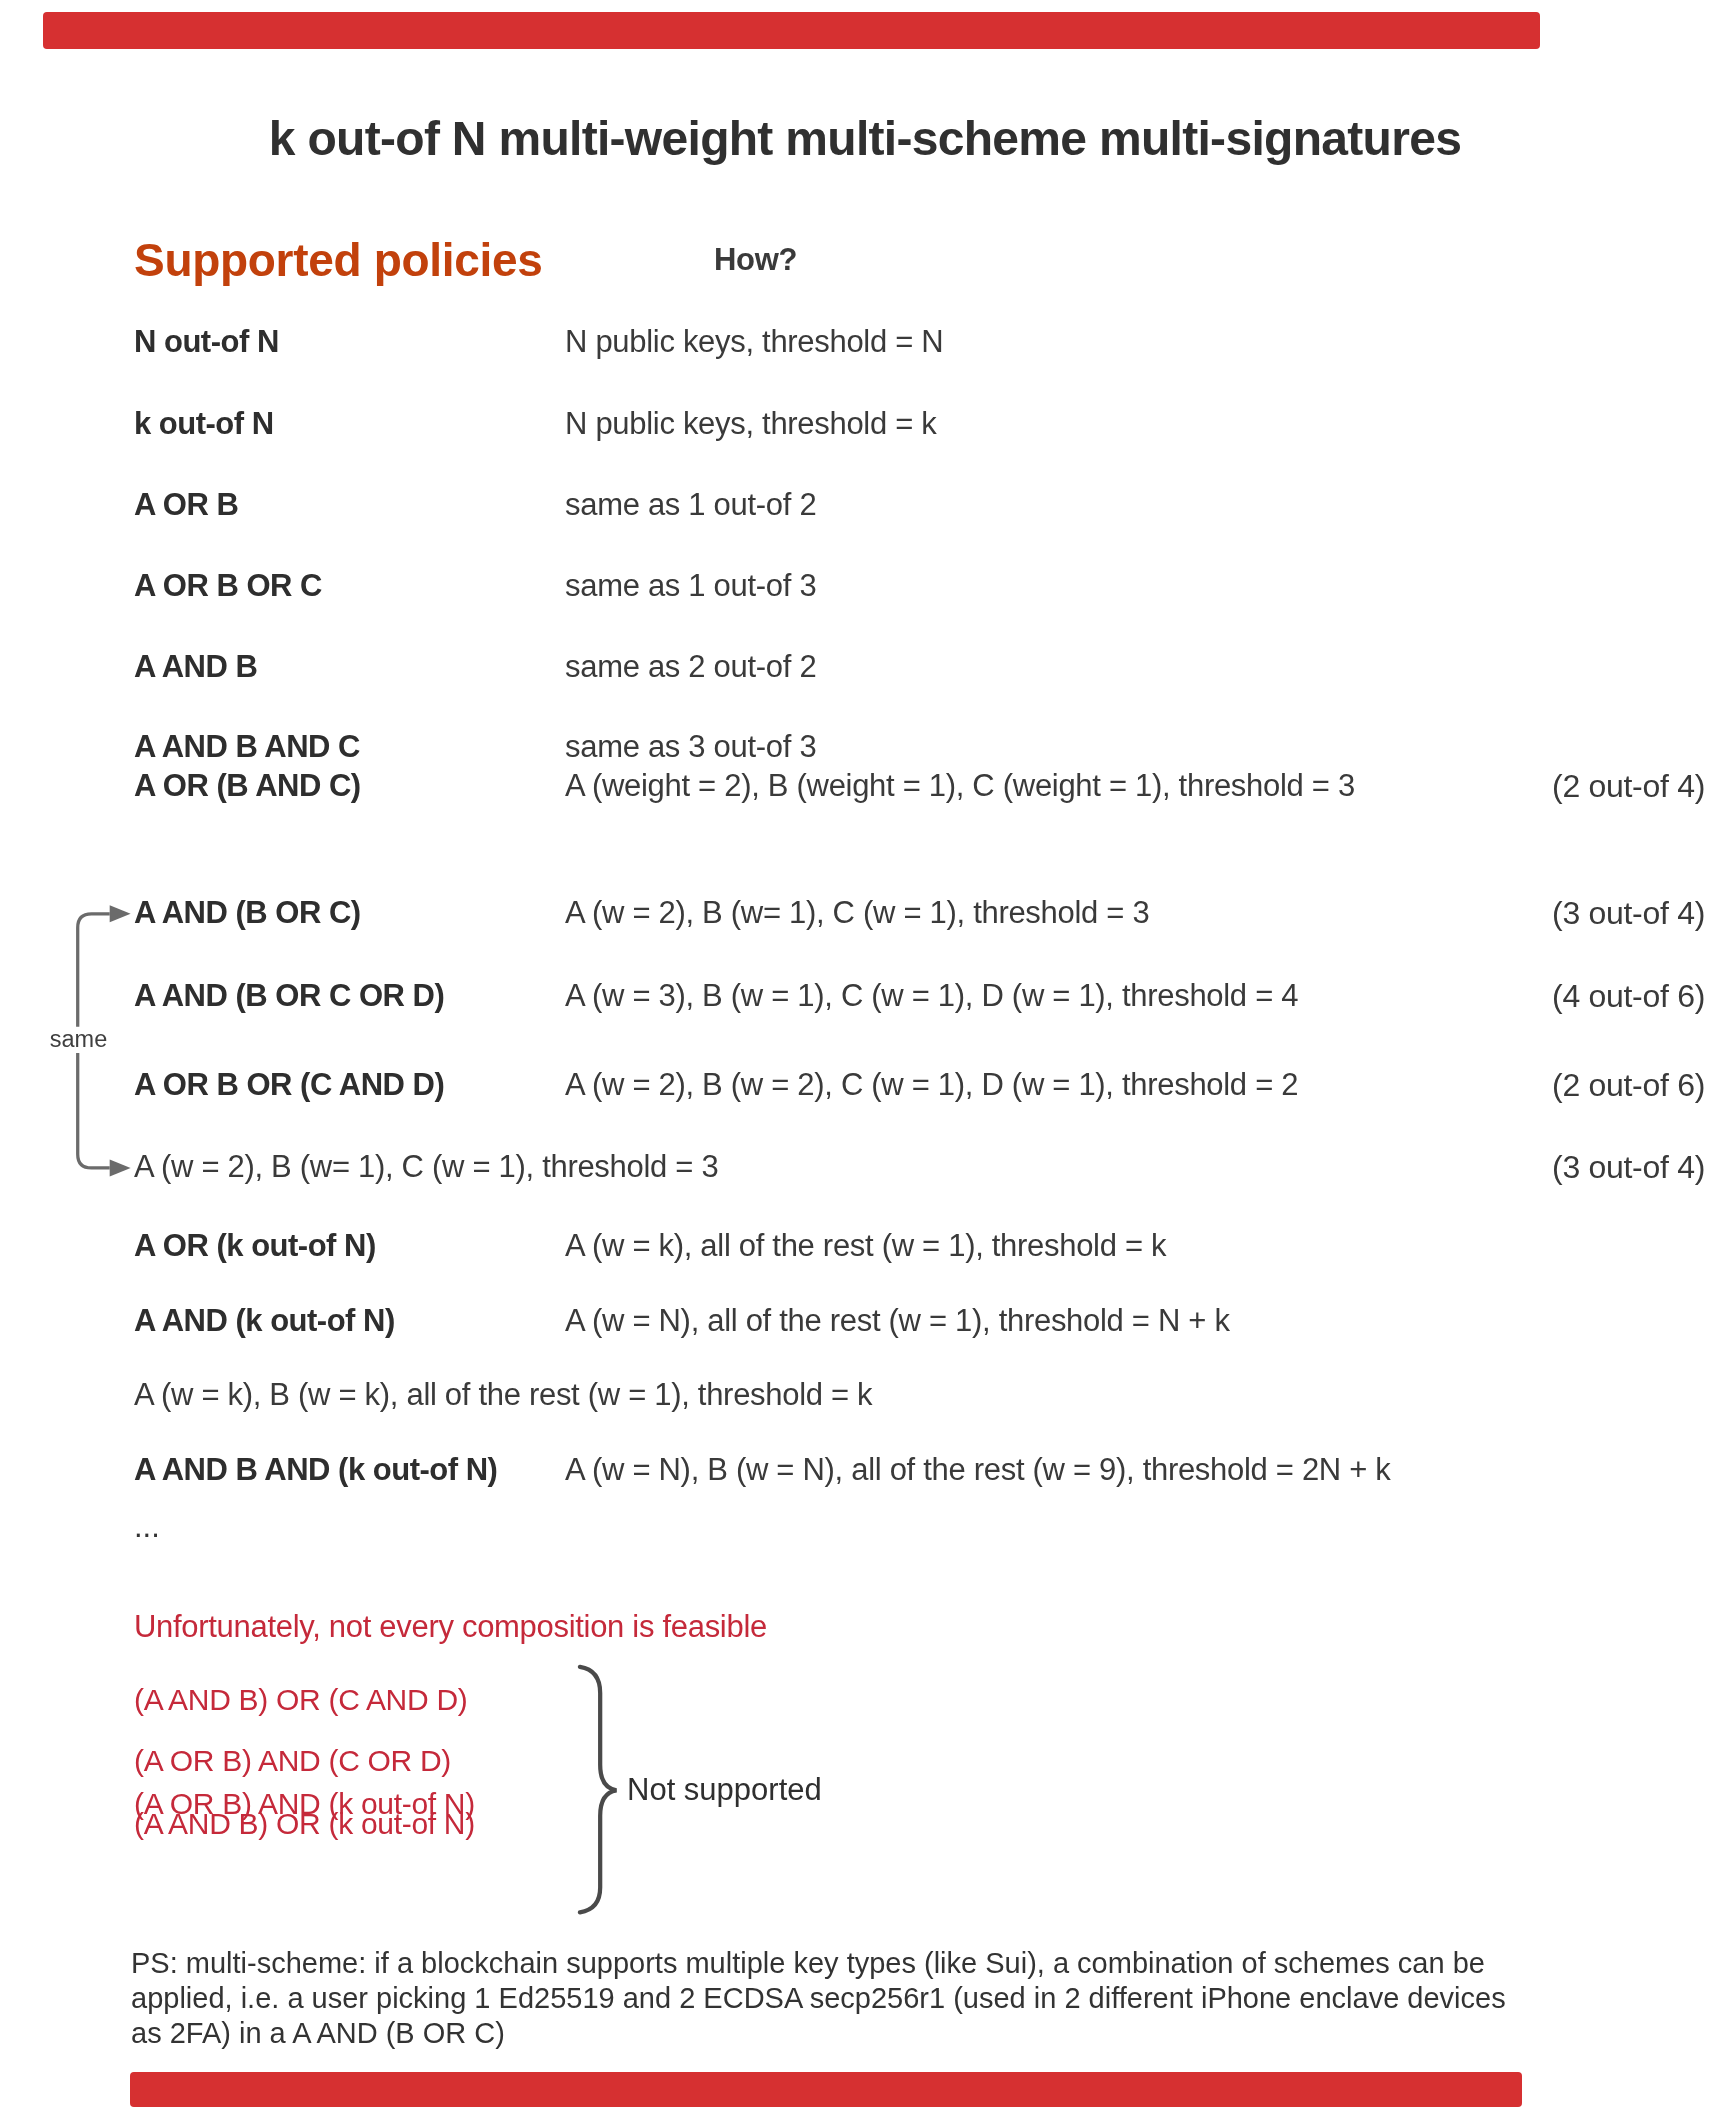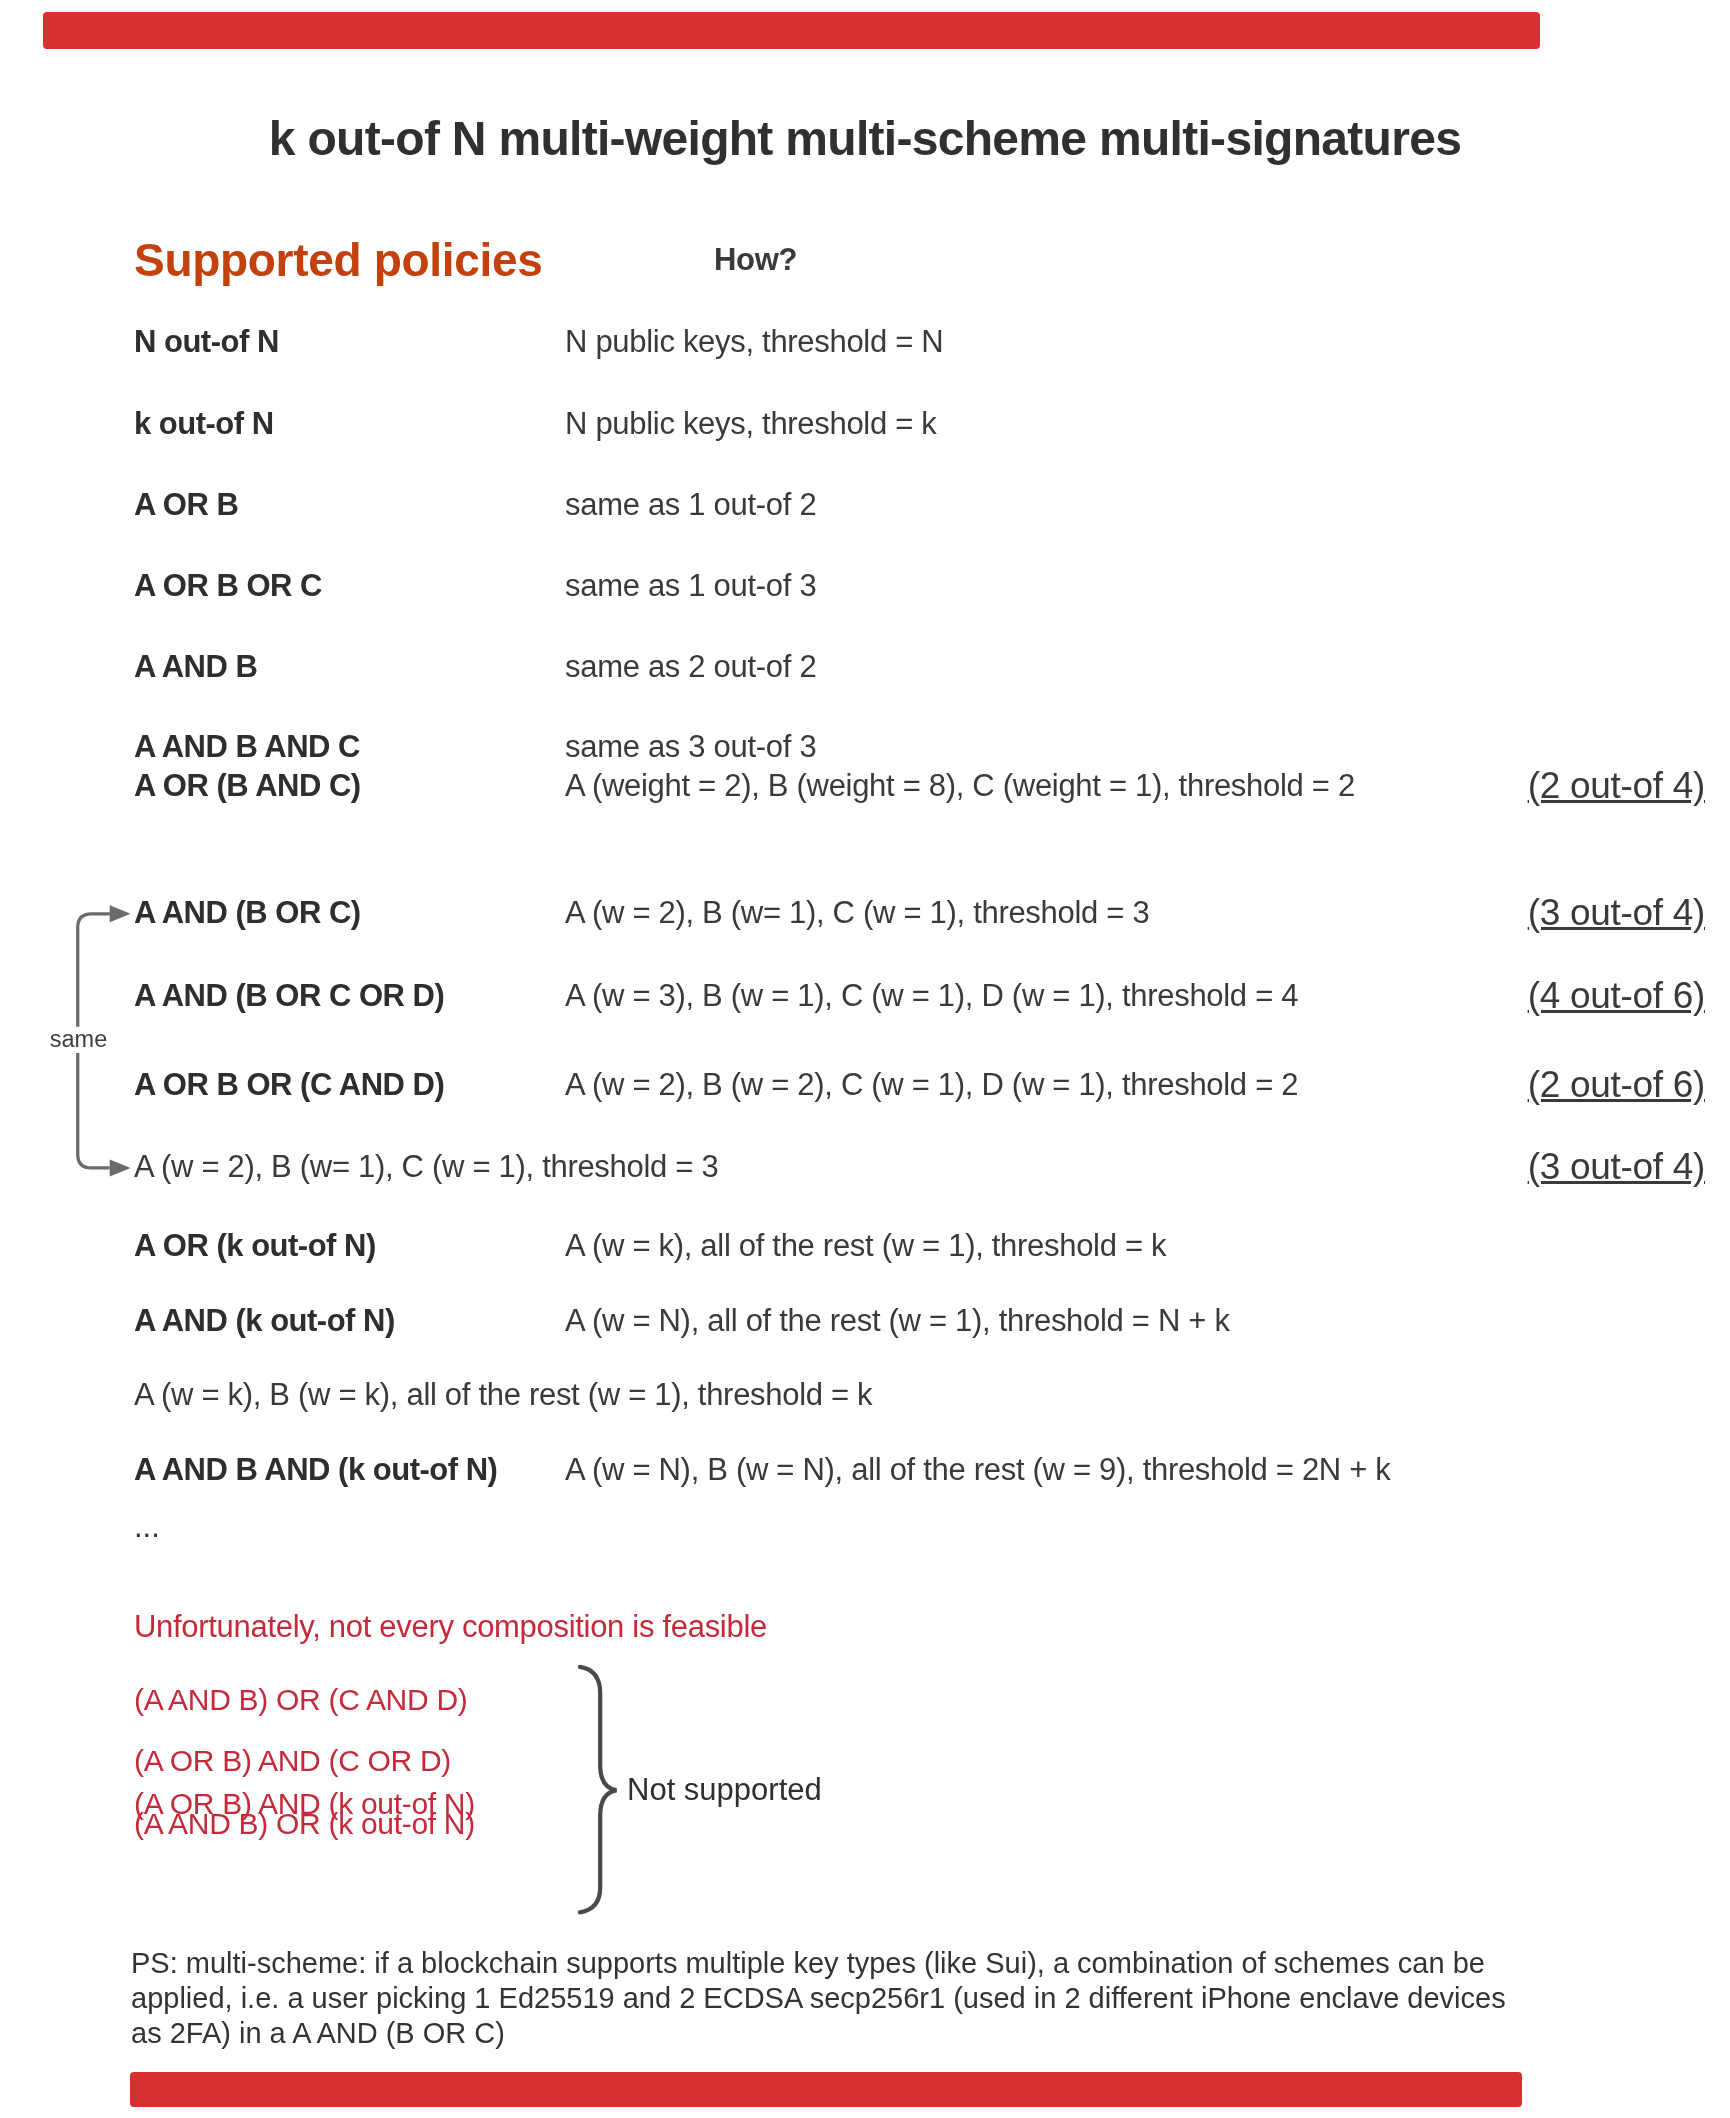--- a/index.html
+++ b/index.html
@@ -30,21 +30,21 @@
   .row{
     position:absolute;left:134px;width:1571px;
     display:flex;align-items:center;
     line-height:40px;white-space:nowrap;
   }
   .policy{
     flex:0 0 431px;font-weight:bold;font-size:31px;
     color:#2e2e2e;letter-spacing:-0.5px;
   }
   .how{flex:0 0 auto;font-size:31px;color:#3a3a3a;letter-spacing:-0.3px;}
-  .note{margin-left:auto;font-size:37px;color:#3a3a3a;letter-spacing:-0.3px;text-decoration:underline;}
+  .note{margin-left:auto;font-size:32px;color:#3a3a3a;letter-spacing:-0.3px;}
   .ellipsis{
     position:absolute;left:134px;top:1507px;
     font-size:31px;color:#333;line-height:40px;
   }
   .same-label{
     position:absolute;left:36px;top:1025px;width:85px;
     text-align:center;font-size:23.5px;color:#3f3f3f;line-height:29px;
   }
   .overlay{position:absolute;left:0;top:0;width:1730px;height:2119px;pointer-events:none;}
   .red-heading{
@@ -104,21 +104,21 @@
       <span class="how">same as 2 out-of 2</span>
       <span class="note"></span>
     </div>
   <div class="row" style="top:727px">
       <span class="policy">A AND B AND C</span>
       <span class="how">same as 3 out-of 3</span>
       <span class="note"></span>
     </div>
   <div class="row" style="top:766px">
       <span class="policy">A OR (B AND C)</span>
-      <span class="how">A (weight = 2), B (weight = 8), C (weight = 1), threshold = 2</span>
+      <span class="how">A (weight = 2), B (weight = 1), C (weight = 1), threshold = 3</span>
       <span class="note">(2 out-of 4)</span>
     </div>
   <div class="row" style="top:893px">
       <span class="policy">A AND (B OR C)</span>
       <span class="how">A (w = 2), B (w= 1), C (w = 1), threshold = 3</span>
       <span class="note">(3 out-of 4)</span>
     </div>
   <div class="row" style="top:976px">
       <span class="policy">A AND (B OR C OR D)</span>
       <span class="how">A (w = 3), B (w = 1), C (w = 1), D (w = 1), threshold = 4</span>

